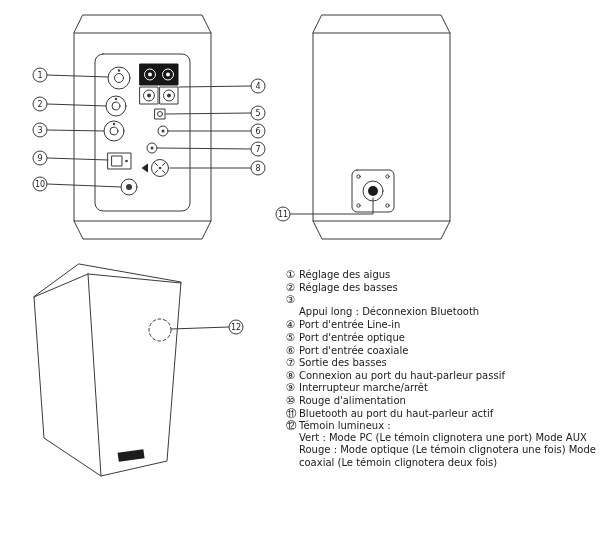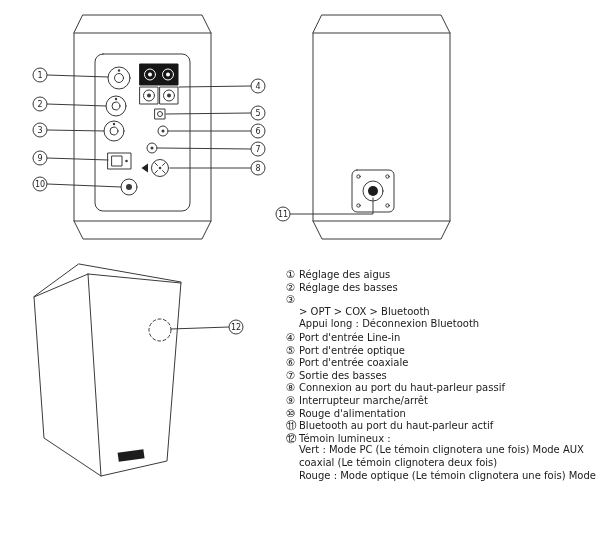--- a/index.html
+++ b/index.html
@@ -191,24 +191,20 @@
       </div>
     <div class="lline">
         <span class="marker">②</span>
         <span class="ltext">Réglage des basses</span>
       </div>
     <div class="lline">
         <span class="marker">③</span>
       </div>
     <div class="lline">
         <span class="marker"></span>
-        <span class="ltext">&gt; OPT &gt; COX &gt; Bluetooth</span>
-      </div>
-    <div class="lline">
-        <span class="marker"></span>
         <span class="ltext">Appui long : Déconnexion Bluetooth</span>
       </div>
     <div class="lline">
         <span class="marker">④</span>
         <span class="ltext">Port d'entrée Line-in</span>
       </div>
     <div class="lline">
         <span class="marker">⑤</span>
         <span class="ltext">Port d'entrée optique</span>
       </div>
@@ -235,25 +231,25 @@
     <div class="lline">
         <span class="marker">⑪</span>
         <span class="ltext">Bluetooth au port du haut-parleur actif</span>
       </div>
     <div class="lline">
         <span class="marker">⑫</span>
         <span class="ltext">Témoin lumineux :</span>
       </div>
     <div class="lline">
         <span class="marker"></span>
-        <span class="ltext">Vert : Mode PC (Le témoin clignotera une fois)  Mode AUX</span>
+        <span class="ltext">Vert : Mode PC (Le témoin clignotera une port)  Mode AUX</span>
+      </div>
+    <div class="lline">
+        <span class="marker"></span>
+        <span class="ltext">Rouge :  Mode optique (Le témoin clignotera une fois) Mode</span>
       </div>
     <div class="lline">
         <span class="marker"></span>
         <span class="ltext">coaxial (Le témoin clignotera deux fois)</span>
       </div>
-    <div class="lline">
-        <span class="marker"></span>
-        <span class="ltext">Rouge :  Mode optique (Le témoin clignotera une fois) Mode</span>
-      </div>
   </div>
 
 </div>
 
 </body></html>

